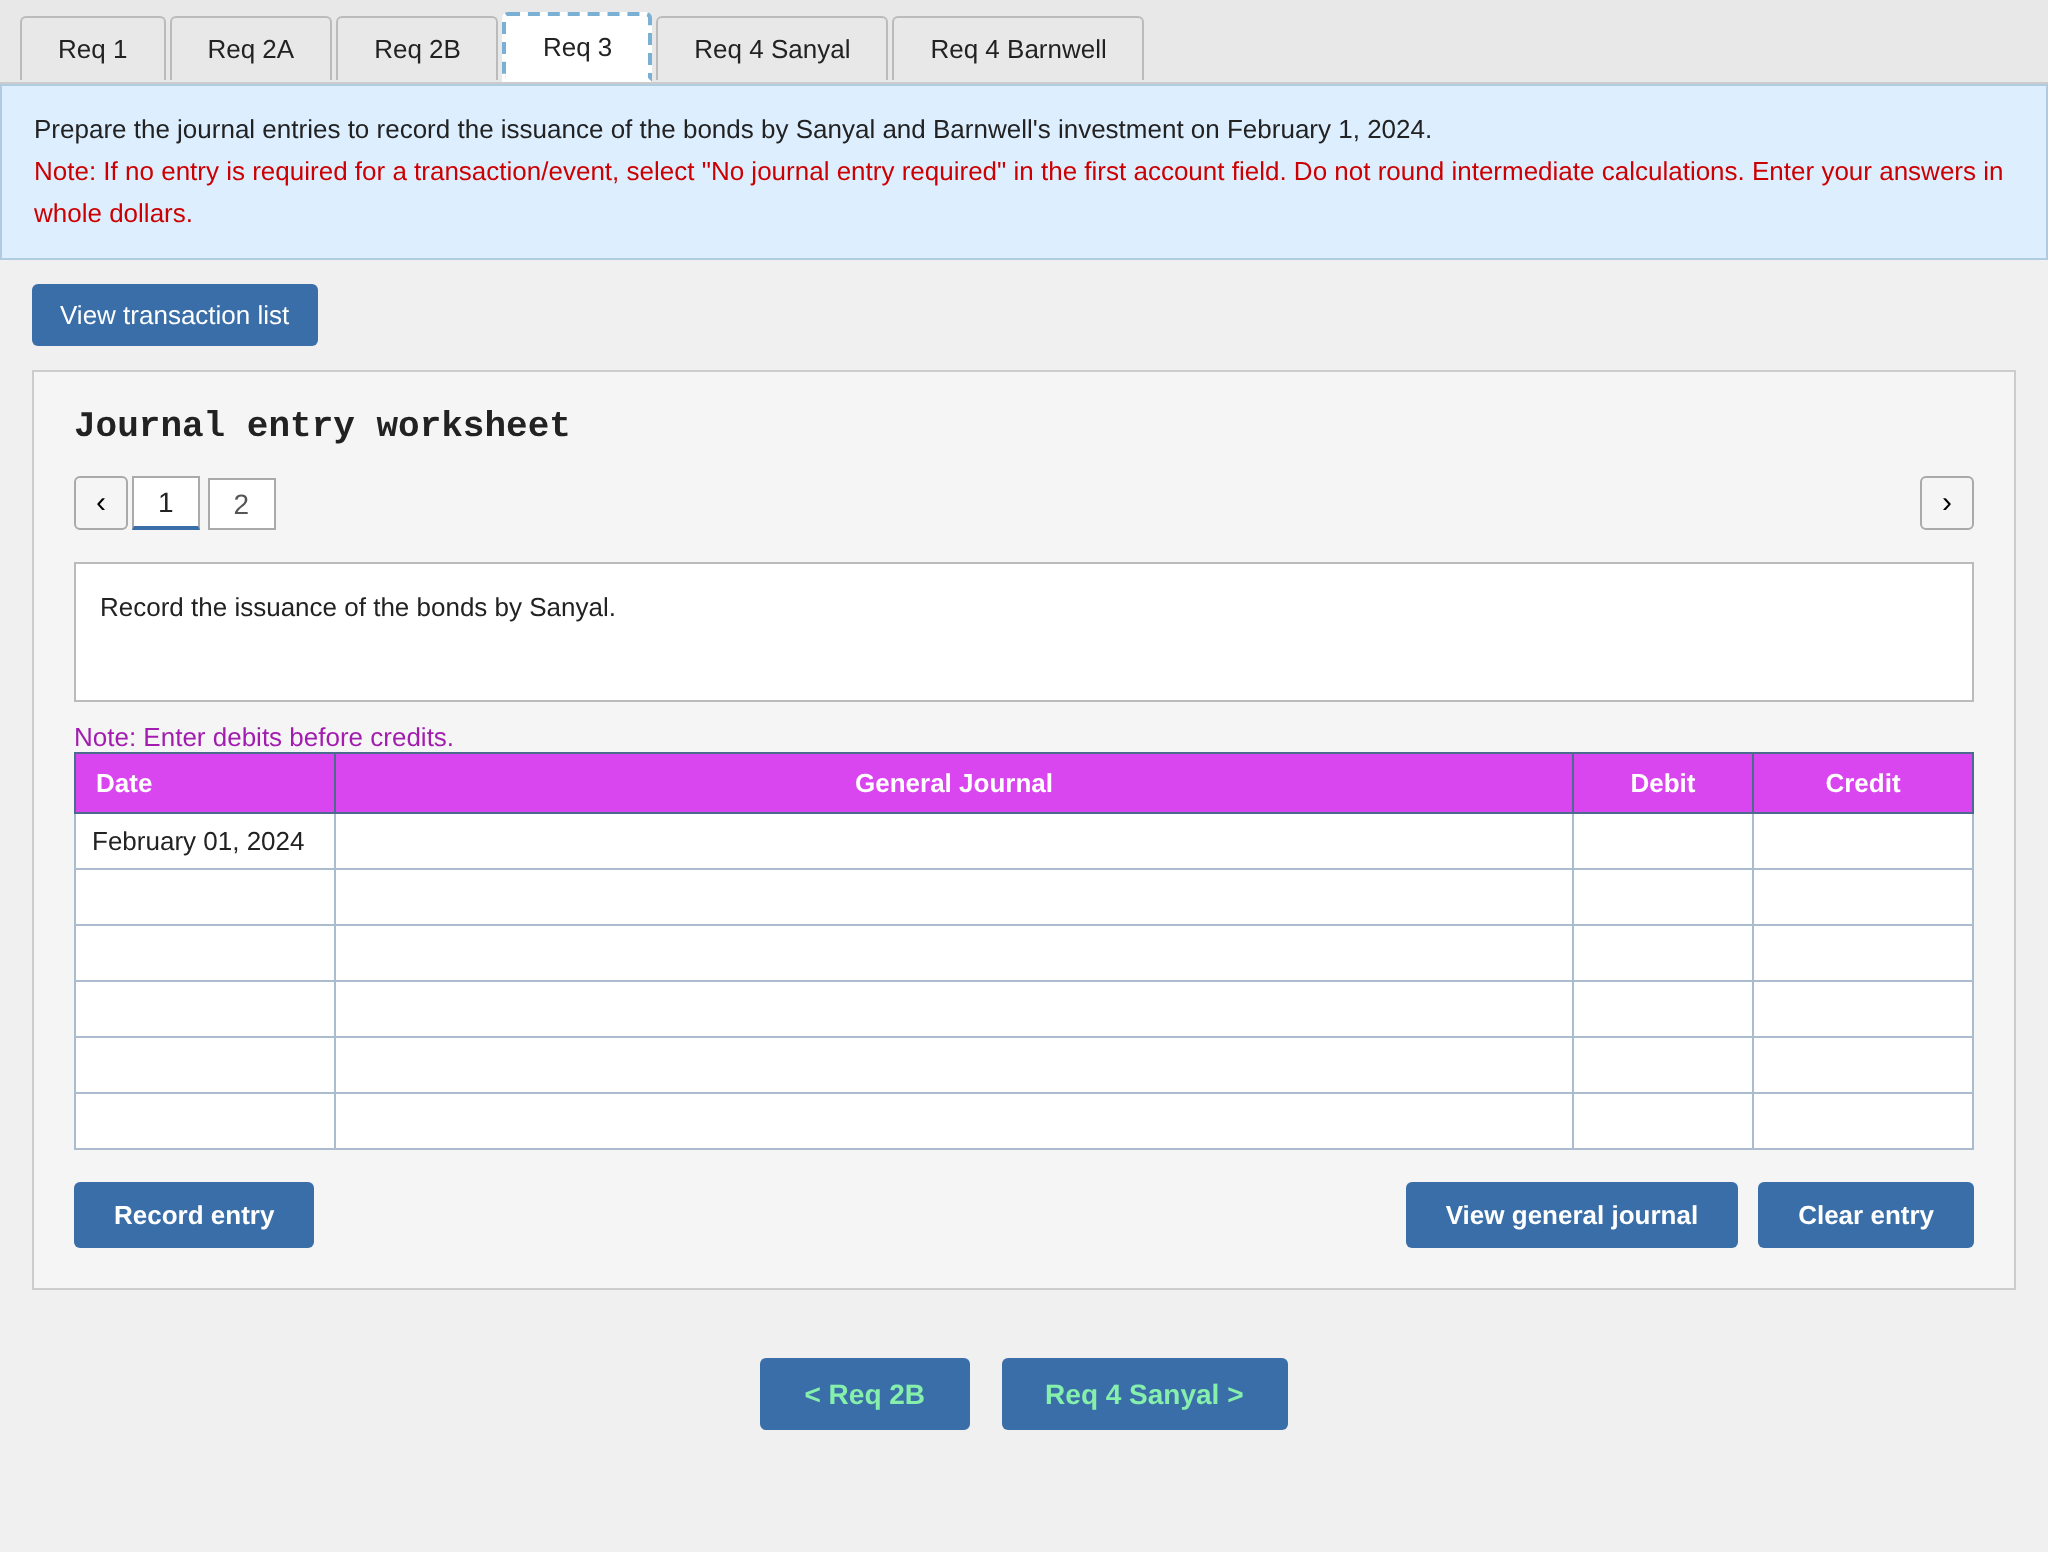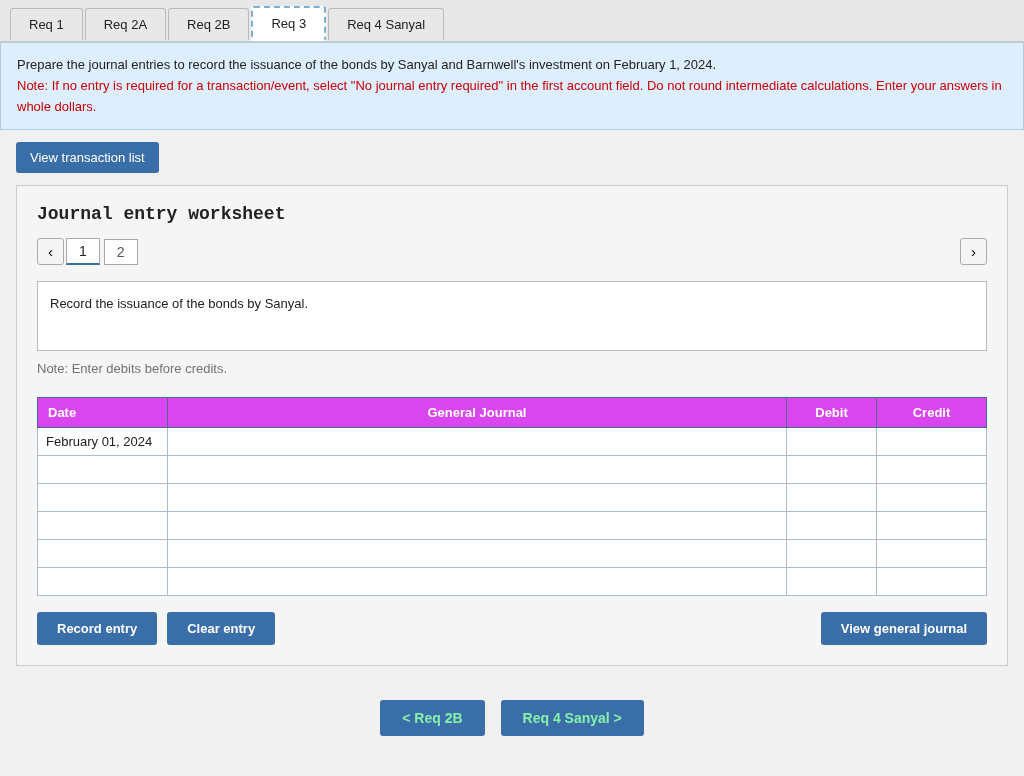--- a/index.html
+++ b/index.html
@@ -107,23 +107,23 @@
     .entry-description-box {
       border: 1px solid #bbb;
       background: #fff;
       padding: 14px 12px;
       margin-bottom: 10px;
       font-size: 13px;
       min-height: 70px;
     }
 
     .red-note-small {
-      color: #737373;
-      font-size: 13px;
-      margin-bottom: 21px;
+      color: #a21caf;
+      font-size: 13px;
+      margin-bottom: 0;
     }
 
     .journal-table {
       width: 100%;
       border-collapse: collapse;
       margin-bottom: 16px;
     }
     .journal-table th {
       background: #d946ef;
       color: #fff;
@@ -201,20 +201,21 @@
 </head>
 <body>
 
 <div class="tabs-bar">
 
 <div class="tab">Req 1</div>
     <div class="tab">Req 2A</div>
     <div class="tab">Req 2B</div>
     <div class="tab active">Req 3</div>
     <div class="tab">Req 4 Sanyal</div>
+    <div class="tab">Req 4 Barnwell</div>
   </div>
 
 <div class="info-box">
   <span>Prepare the journal entries to record the issuance of the bonds by Sanyal and Barnwell's investment on February 1, 2024.</span><br>
   <span class="red-note">Note: If no entry is required for a transaction/event, select "No journal entry required" in the first account field. Do not round intermediate calculations. Enter your answers in whole dollars.</span>
 </div>
 
 <div style="padding: 0;">
   <button class="btn-view-transaction">View transaction list</button>
 </div>
@@ -280,21 +281,21 @@
           <td class="date-cell col-date"></td>
           <td class="col-journal"><input type="text" style=""></td>
           <td class="col-debit"><input type="text" style=""></td>
           <td class="col-credit"><input type="text" style=""></td>
         </tr>
       </tbody>
   </table>
 
   <div class="action-buttons">
     <button class="btn-action">Record entry</button>
+    <button class="btn-action right">View general journal</button>
     <button class="btn-action">Clear entry</button>
-    <button class="btn-action right">View general journal</button>
   </div>
 </div>
 
 <div class="bottom-nav">
   <button class="btn-bottom-nav">&lt; Req 2B</button>
   <button class="btn-bottom-nav">Req 4 Sanyal &gt;</button>
 </div>
 
 </body></html>

